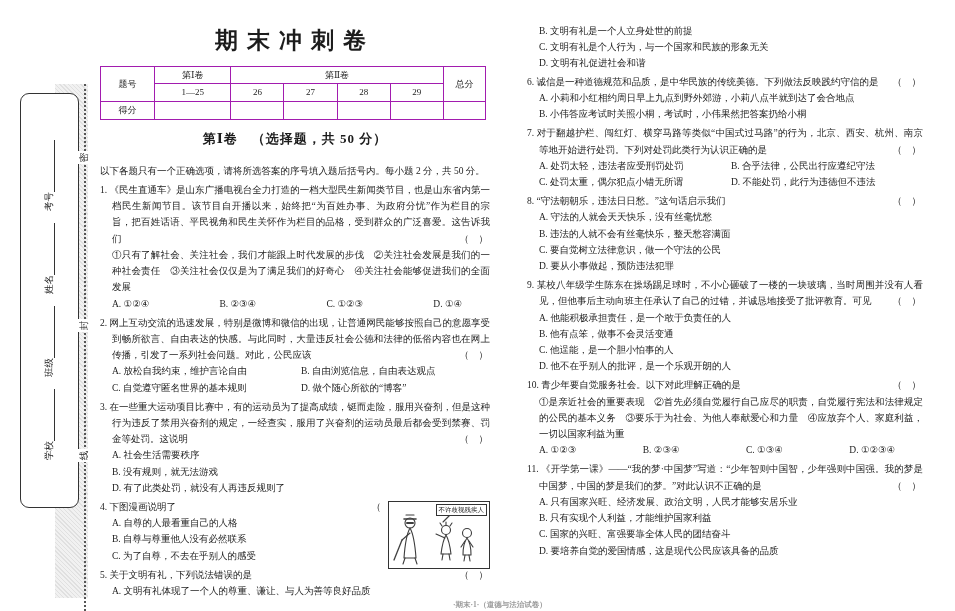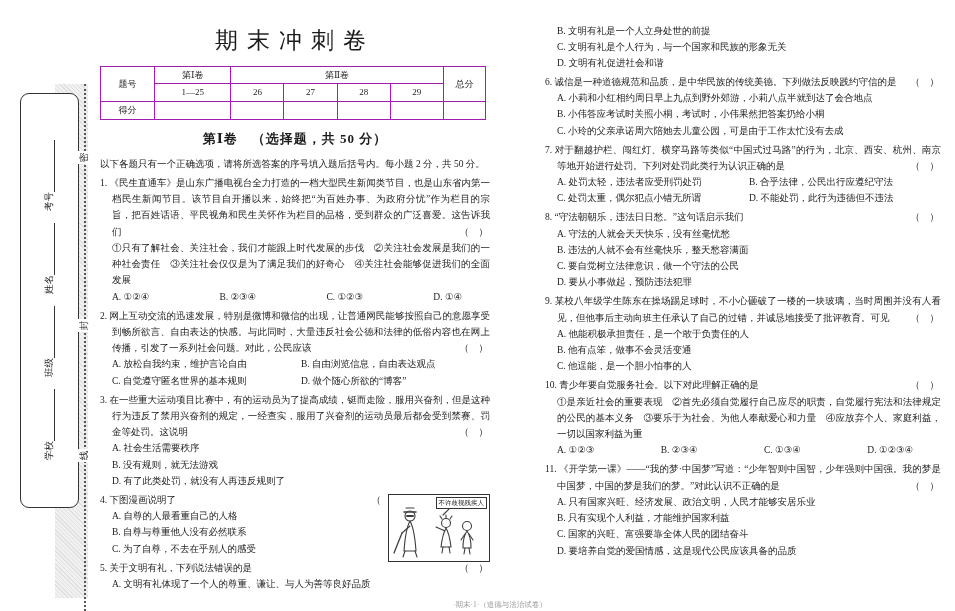--- a/index.html
+++ b/index.html
@@ -15,44 +15,44 @@
   .fields{position:absolute;left:-151px;top:271px;width:400px;height:58px;transform:rotate(-90deg);
           display:flex;align-items:center;justify-content:center;gap:12px;z-index:3;}
   .fld{display:flex;align-items:flex-end;}
   .fld .lab{font-size:9.5px;line-height:11px;}
   .blank{display:inline-block;width:52px;height:10px;border-bottom:1px solid #333;}
   .seal-char{position:absolute;left:78px;width:13px;height:13px;background:#fff;z-index:2;
              font-size:9.5px;line-height:13px;text-align:center;transform:rotate(-90deg);}
   
   .page{position:absolute;font-size:9.5px;line-height:16.3px;}
   #page-left{left:100px;top:14px;width:390px;}
-  #page-right{left:545px;top:20px;width:396px;}
-  .title{text-align:center;font-size:23px;font-weight:normal;letter-spacing:9px;line-height:30px;margin-top:12px;}
+  #page-right{left:527px;top:20px;width:396px;}
+  .title{text-align:center;font-size:23px;font-weight:bold;letter-spacing:9px;line-height:30px;margin-top:12px;}
   table.score{border-collapse:collapse;width:386px;margin-top:10px;table-layout:fixed;}
   table.score td{border:1px solid #a21caf;text-align:center;font-size:9px;height:16px;padding:0;}
   .section{text-align:center;font-weight:bold;font-size:13px;margin-top:11px;letter-spacing:1px;}
-  .instr{margin-top:9px;text-align:justify;color:#222;}
+  .instr{margin-top:16px;text-align:justify;color:#222;}
   .q{margin-top:2.5px;position:relative;}
   .stem{position:relative;padding-left:12px;text-indent:-12px;text-align:justify;}
   .bracket{position:absolute;right:2px;bottom:0;text-indent:0;}
   .sub{padding-left:12px;text-align:justify;}
   .optlist .opt{padding-left:12px;}
   .optgrid{display:grid;grid-template-columns:1fr 1fr;padding-left:12px;}
   .optrow{display:flex;justify-content:space-between;padding-left:12px;padding-right:28px;}
   .q.has-img{padding-right:118px;}
   .q.has-img .bracket{right:-28px;}
   
   .cartoon{position:absolute;right:-122px;top:2px;width:100px;height:66px;border:1px solid #333;background:#fff;}
   .q.has-img .cartoon{right:0;}
   .bubble{position:absolute;top:2px;right:2px;border:1px solid #333;background:#fff;
           font-size:6.5px;line-height:8px;padding:1px 2px;white-space:nowrap;z-index:2;}
   .cartoon svg{position:absolute;left:0;top:0;}
   
   .footer{position:absolute;left:370px;top:600px;width:260px;text-align:center;font-size:7.5px;
-          color:#9a9a9a;filter:blur(.3px);white-space:nowrap;}
+          color:#9a9a9a;filter:blur(.3px);white-space:nowrap;font-weight:bold;}
 </style>
 </head>
 <body>
 
 <div class="canvas">
 
   <div class="hatch"></div>
   <div class="seal-line"></div>
   <div class="info-box"></div>
   <div class="fields">
@@ -199,21 +199,20 @@
             <div class="opt">B. 文明有礼是一个人立身处世的前提</div>
             <div class="opt">C. 文明有礼是个人行为，与一个国家和民族的形象无关</div>
             <div class="opt">D. 文明有礼促进社会和谐</div>
           </div>
         </div>
         <div class="q">
           <div class="stem">6. 诚信是一种道德规范和品质，是中华民族的传统美德。下列做法反映践约守信的是<span class="bracket">（　）</span></div>
           <div class="optlist">
             <div class="opt">A. 小莉和小红相约周日早上九点到野外郊游，小莉八点半就到达了会合地点</div>
             <div class="opt">B. 小伟答应考试时关照小桐，考试时，小伟果然把答案扔给小桐</div>
-            <div class="opt">C. 小玲的父亲承诺周六陪她去儿童公园，可是由于工作太忙没有去成</div>
           </div>
         </div>
         <div class="q">
           <div class="stem">7. 对于翻越护栏、闯红灯、横穿马路等类似“中国式过马路”的行为，北京、西安、杭州、南京等地开始进行处罚。下列对处罚此类行为认识正确的是<span class="bracket">（　）</span></div>
           <div class="optgrid">
             <div class="opt">A. 处罚太轻，违法者应受刑罚处罚</div>
             <div class="opt">B. 合乎法律，公民出行应遵纪守法</div>
             <div class="opt">C. 处罚太重，偶尔犯点小错无所谓</div>
             <div class="opt">D. 不能处罚，此行为违德但不违法</div>
           </div>
@@ -226,20 +225,21 @@
             <div class="opt">C. 要自觉树立法律意识，做一个守法的公民</div>
             <div class="opt">D. 要从小事做起，预防违法犯罪</div>
           </div>
         </div>
         <div class="q">
           <div class="stem">9. 某校八年级学生陈东在操场踢足球时，不小心砸破了一楼的一块玻璃，当时周围并没有人看见，但他事后主动向班主任承认了自己的过错，并诚恳地接受了批评教育。可见<span class="bracket">（　）</span></div>
           <div class="optlist">
             <div class="opt">A. 他能积极承担责任，是一个敢于负责任的人</div>
             <div class="opt">B. 他有点笨，做事不会灵活变通</div>
             <div class="opt">C. 他逞能，是一个胆小怕事的人</div>
+            <div class="opt">D. 他不在乎别人的批评，是一个乐观开朗的人</div>
           </div>
         </div>
         <div class="q">
           <div class="stem">10. 青少年要自觉服务社会。以下对此理解正确的是<span class="bracket">（　）</span></div>
           <div class="sub">①是亲近社会的重要表现　②首先必须自觉履行自己应尽的职责，自觉履行宪法和法律规定的公民的基本义务　③要乐于为社会、为他人奉献爱心和力量　④应放弃个人、家庭利益，一切以国家利益为重</div>
           <div class="optrow">
             <div class="opt">A. ①②③</div>
             <div class="opt">B. ②③④</div>
             <div class="opt">C. ①③④</div>
             <div class="opt">D. ①②③④</div>

